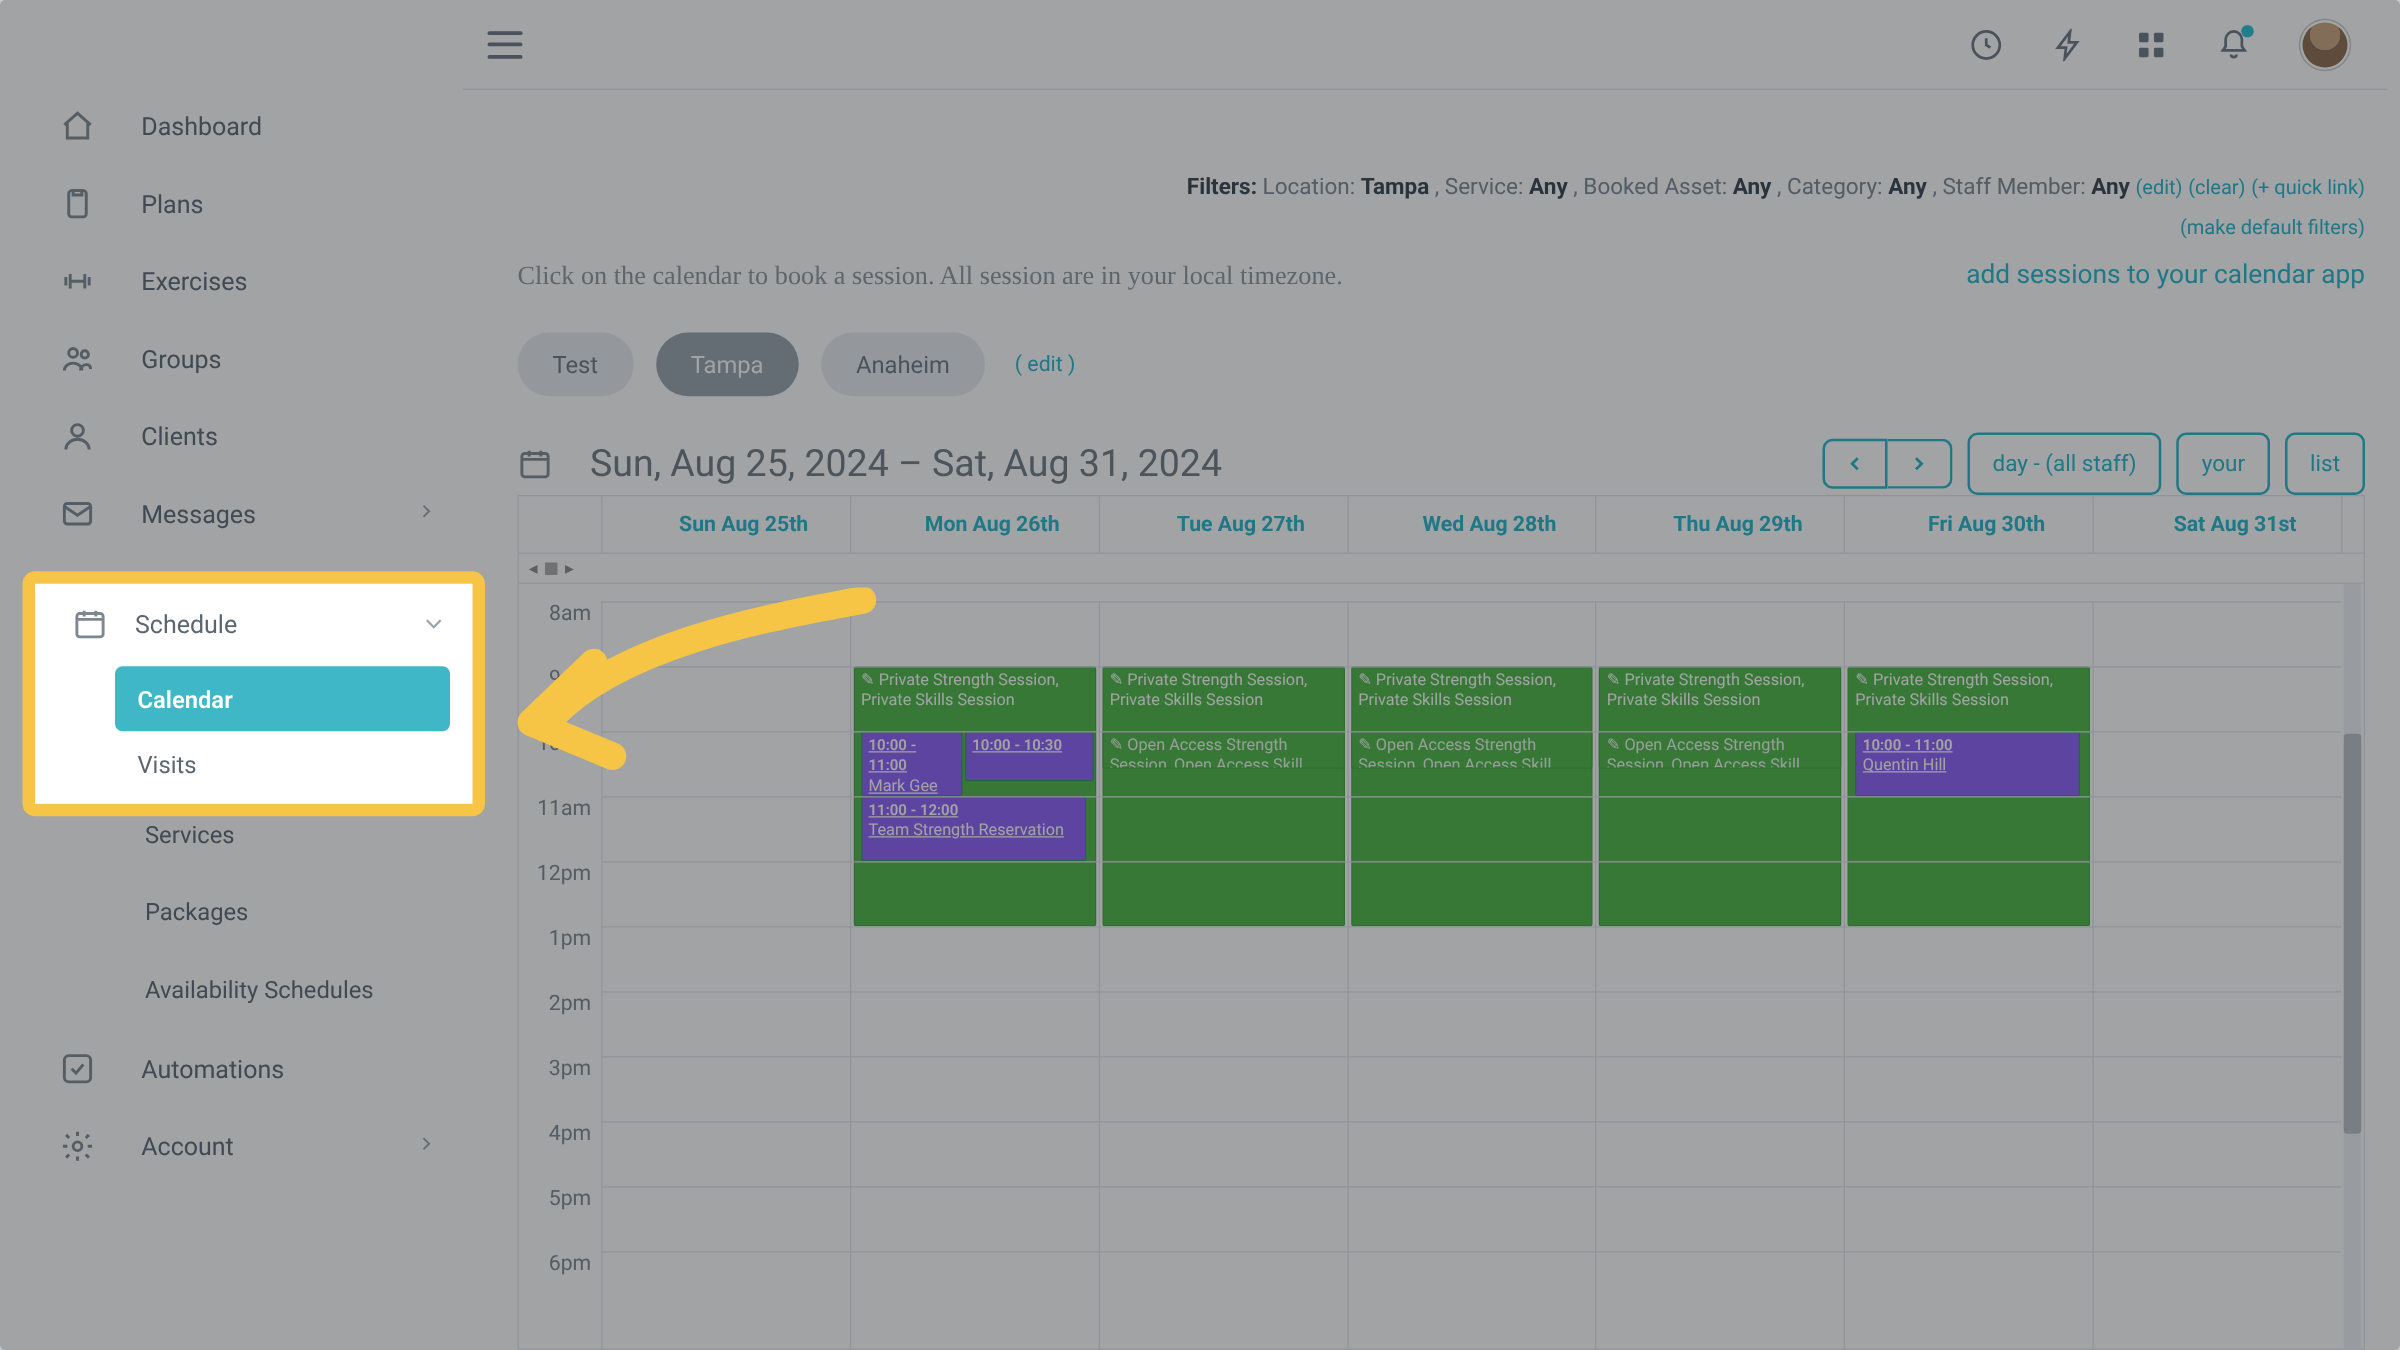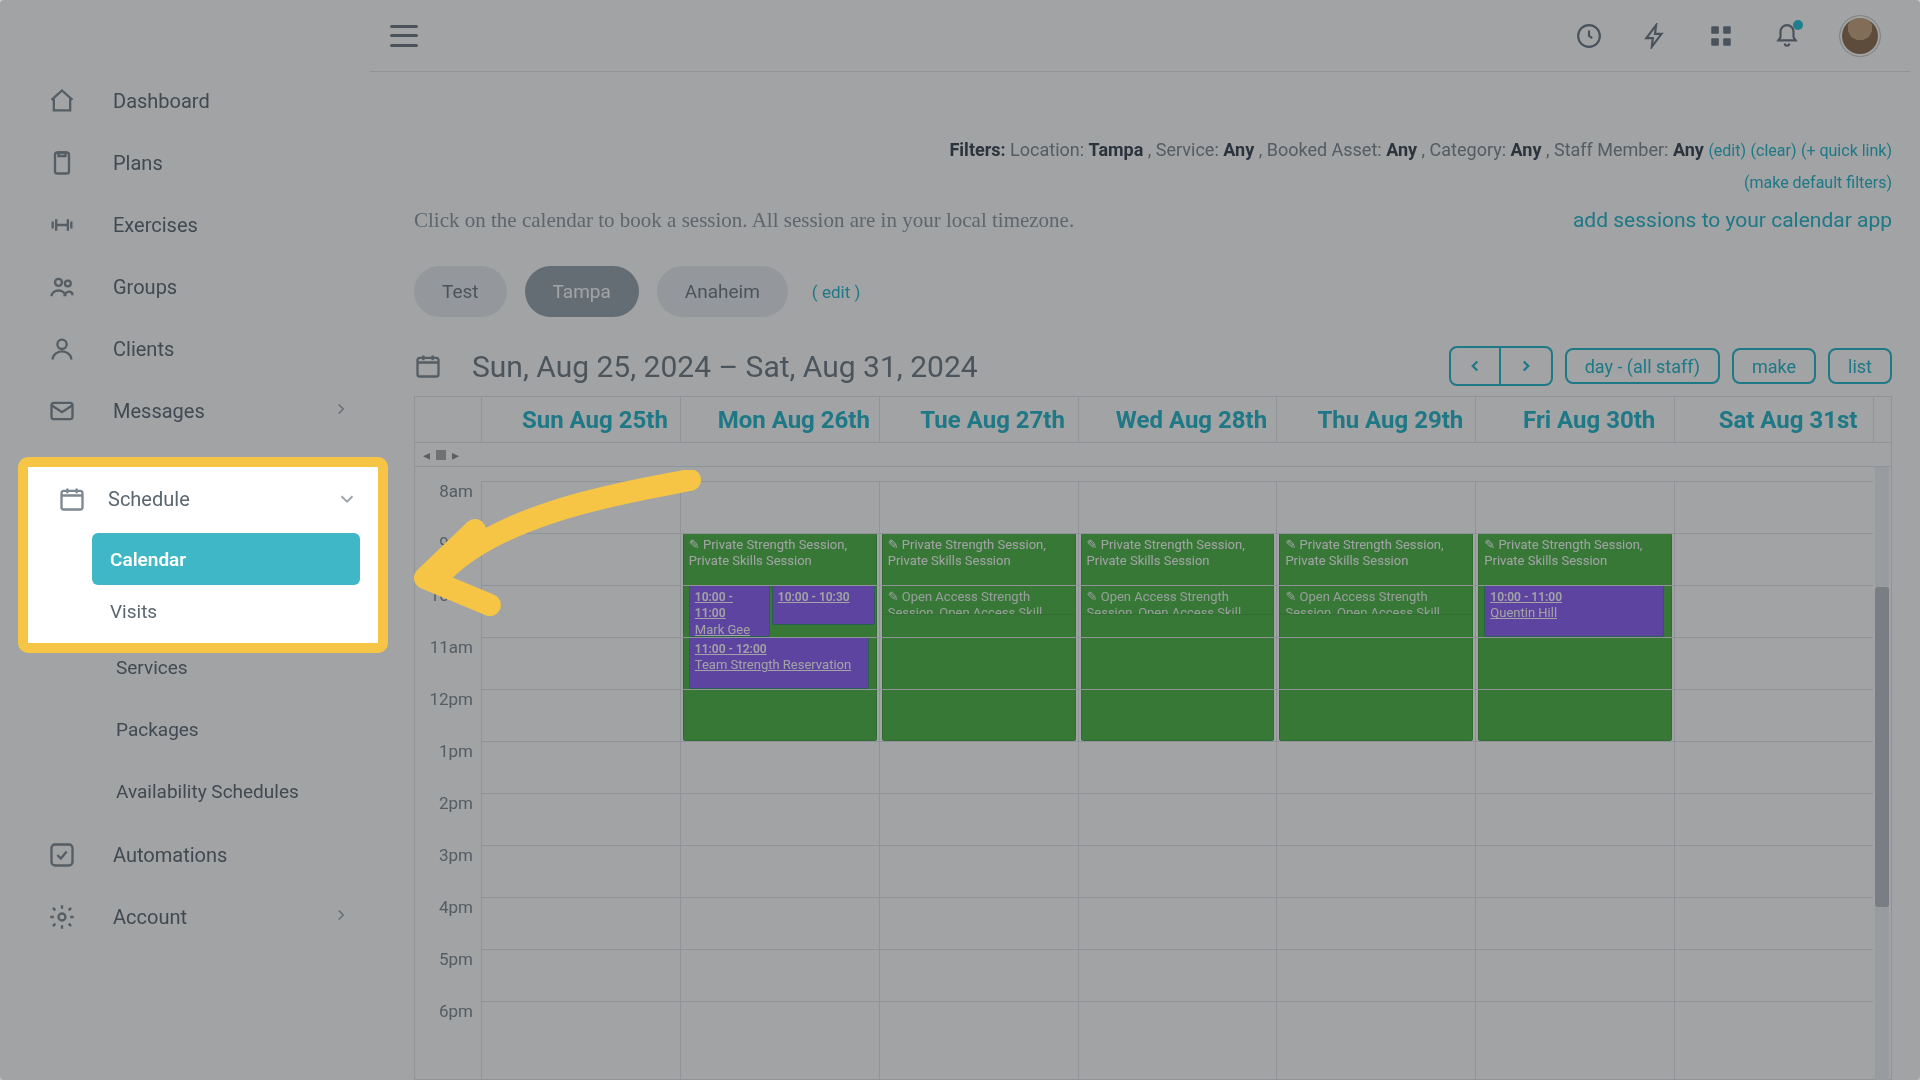--- a/index.html
+++ b/index.html
@@ -62,26 +62,26 @@
 
   
   .cal-bar{position:absolute;left:22px;right:10px;top:250px;display:flex;align-items:center;justify-content:space-between;}
   .date-wrap{display:flex;align-items:center;gap:30px;color:#6d7882;font-size:30px;}
   .date-wrap .ico{width:28px;height:28px;color:#7d8890;}
   .cal-ctrls{display:flex;gap:12px;align-items:center;}
   .btn-group{display:flex;}
   .nav-btn{width:52px;height:40px;border:2px solid var(--link);display:flex;align-items:center;justify-content:center;cursor:pointer;color:var(--link);}
   .nav-btn:first-child{border-radius:8px 0 0 8px;}
   .nav-btn:last-child{border-radius:0 8px 8px 0;border-left:none;}
-  .view-btn{height:36px;padding:0 18px;border:2px solid var(--link);border-radius:8px;display:flex;align-items:center;color:var(--link);font-size:18px;cursor:pointer;}
+  .view-btn{height:50px;padding:0 18px;border:2px solid var(--link);border-radius:8px;display:flex;align-items:center;color:var(--link);font-size:18px;cursor:pointer;}
 
   
   .cal{position:absolute;left:22px;right:10px;top:300px;bottom:0;border:1px solid var(--border);background:#fff;}
   .day-head{display:grid;grid-template-columns:66px repeat(7,1fr) 18px;height:46px;border-bottom:1px solid var(--border);}
-  .day-head div{display:flex;align-items:center;justify-content:center;border-left:1px solid var(--border);color:var(--link);font-weight:700;font-size:24px;padding-left:28px;}
+  .day-head div{display:flex;align-items:center;justify-content:center;border-left:1px solid var(--border);color:var(--link);font-weight:700;font-size:17px;padding-left:28px;}
   .day-head div:first-child{border-left:none;}
   .mini-nav{height:24px;display:grid;grid-template-columns:66px repeat(7,1fr) 18px;border-bottom:1px solid var(--border);}
   .mini-nav .inner{grid-column:1/2;display:flex;align-items:center;gap:6px;padding-left:8px;color:#888;}
   .mini-nav .inner span{font-size:14px;cursor:pointer;}
   .grid-body{position:relative;height:620px;overflow:hidden;}
   .time-col{position:absolute;left:0;top:14px;width:66px;}
   .time-col div{height:52px;display:flex;align-items:flex-start;justify-content:flex-end;padding:0 8px 0 0;font-size:17px;color:#7b8690;}
   .daygrid{position:absolute;left:66px;right:18px;top:14px;bottom:0;display:grid;grid-template-columns:repeat(7,1fr);}
   .daycol{border-left:1px solid var(--border);position:relative;}
   .hr{position:absolute;left:0;right:0;height:0;border-top:1px solid var(--border);}
@@ -253,21 +253,21 @@
             <div class="nav-btn">
                 <svg width="18" height="18" viewBox="0 0 24 24" fill="none" stroke="currentColor" stroke-width="3">
                   <path d="m9 6 6 6-6 6"></path>
                 </svg>
               </div>
           </div>
           <div class="view-btn">
               <span>day - (all staff)</span>
             </div>
           <div class="view-btn">
-              <span>make</span>
+              <span>your</span>
             </div>
           <div class="view-btn">
               <span>list</span>
             </div>
         </div>
       </div>
 
       <div class="cal">
         <div class="day-head">
           <div></div>

